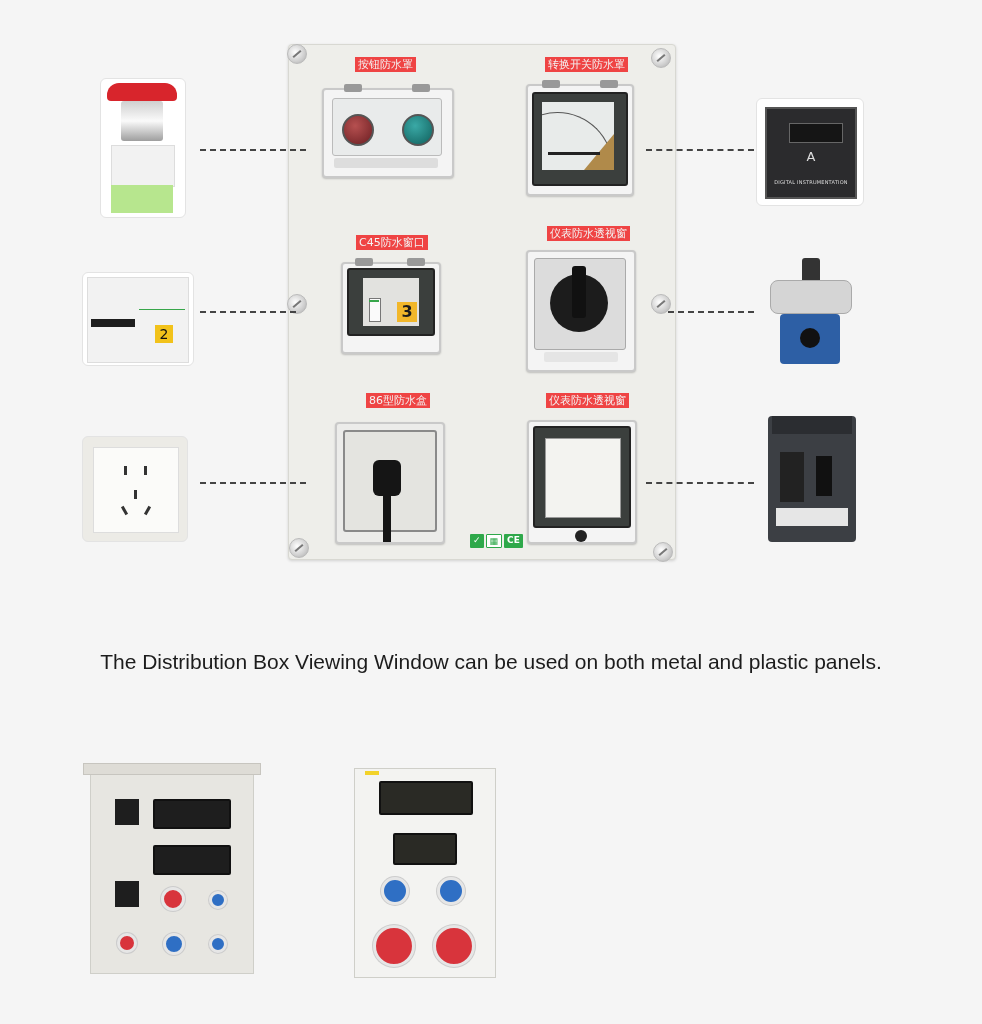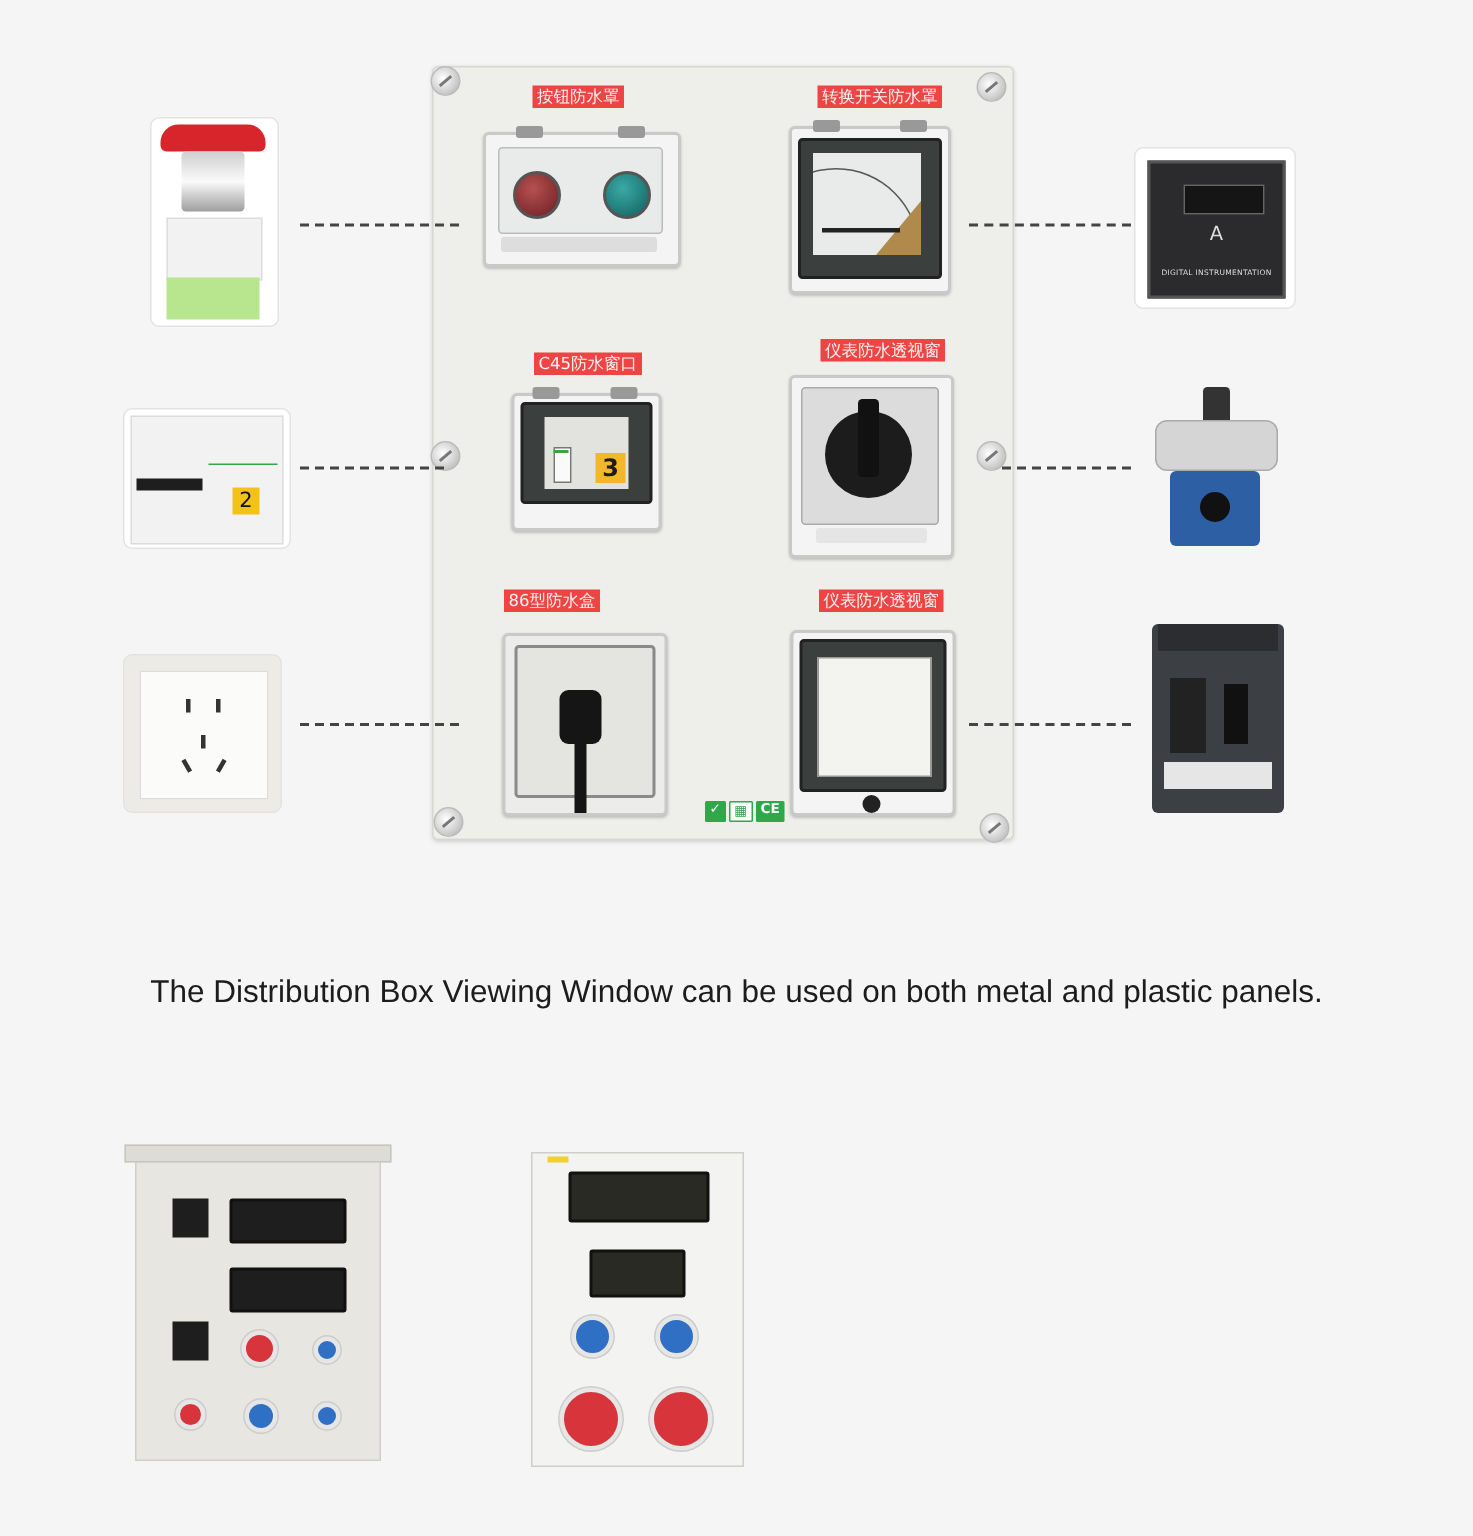--- a/index.html
+++ b/index.html
@@ -69,21 +69,21 @@
 </div>
 
 <div class="abs label" style="left:547px;top:226px">仪表防水透视窗</div>
 <div class="abs cover" style="left:526px;top:250px;width:106px;height:118px">
   <div class="abs" style="left:6px;top:6px;width:90px;height:90px;background:#dcdcdc;border:1px solid #aaa;border-radius:3px"></div>
   <div class="abs" style="left:22px;top:22px;width:58px;height:58px;border-radius:50%;background:#1c1c1c"></div>
   <div class="abs" style="left:44px;top:14px;width:14px;height:52px;background:#111;border-radius:3px"></div>
   <div class="abs" style="left:16px;top:100px;width:74px;height:10px;background:#e5e5e5;border-radius:2px"></div>
 </div>
 
-<div class="abs label" style="left:336px;top:393px">86型防水盒</div>
+<div class="abs label" style="left:366px;top:393px">86型防水盒</div>
 <div class="abs cover" style="left:335px;top:422px;width:106px;height:118px;background:#ececea">
   <div class="abs" style="left:6px;top:6px;width:90px;height:98px;border:2px solid #8a8a8a;border-radius:3px;background:#e4e4e0"></div>
   <div class="abs" style="left:36px;top:36px;width:28px;height:36px;background:#151515;border-radius:6px"></div>
   <div class="abs" style="left:46px;top:72px;width:8px;height:46px;background:#151515"></div>
 </div>
 
 <div class="abs label" style="left:546px;top:393px">仪表防水透视窗</div>
 <div class="abs cover" style="left:527px;top:420px;width:106px;height:120px">
   <div class="abs inner-dark" style="left:4px;top:4px;width:94px;height:98px">
     <div class="abs" style="left:10px;top:10px;width:74px;height:78px;background:#f3f3f0;border:1px solid #999"></div>

